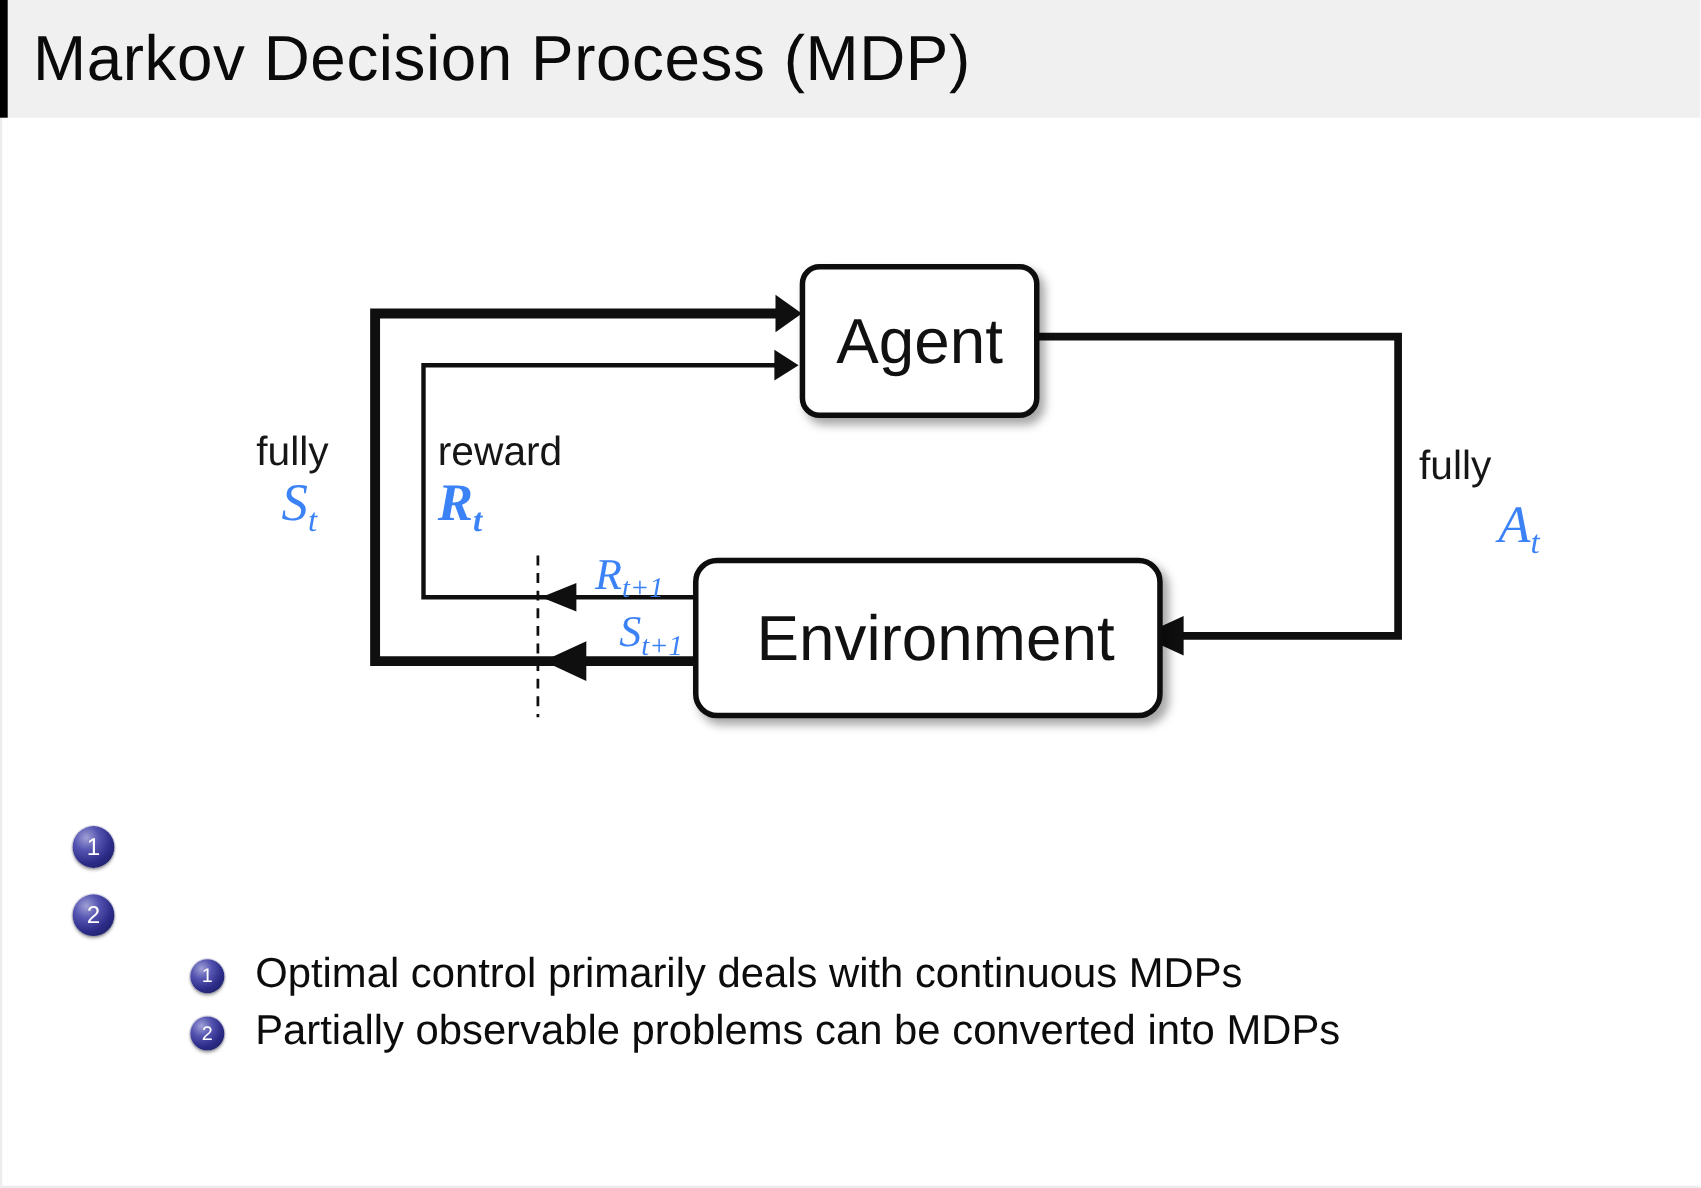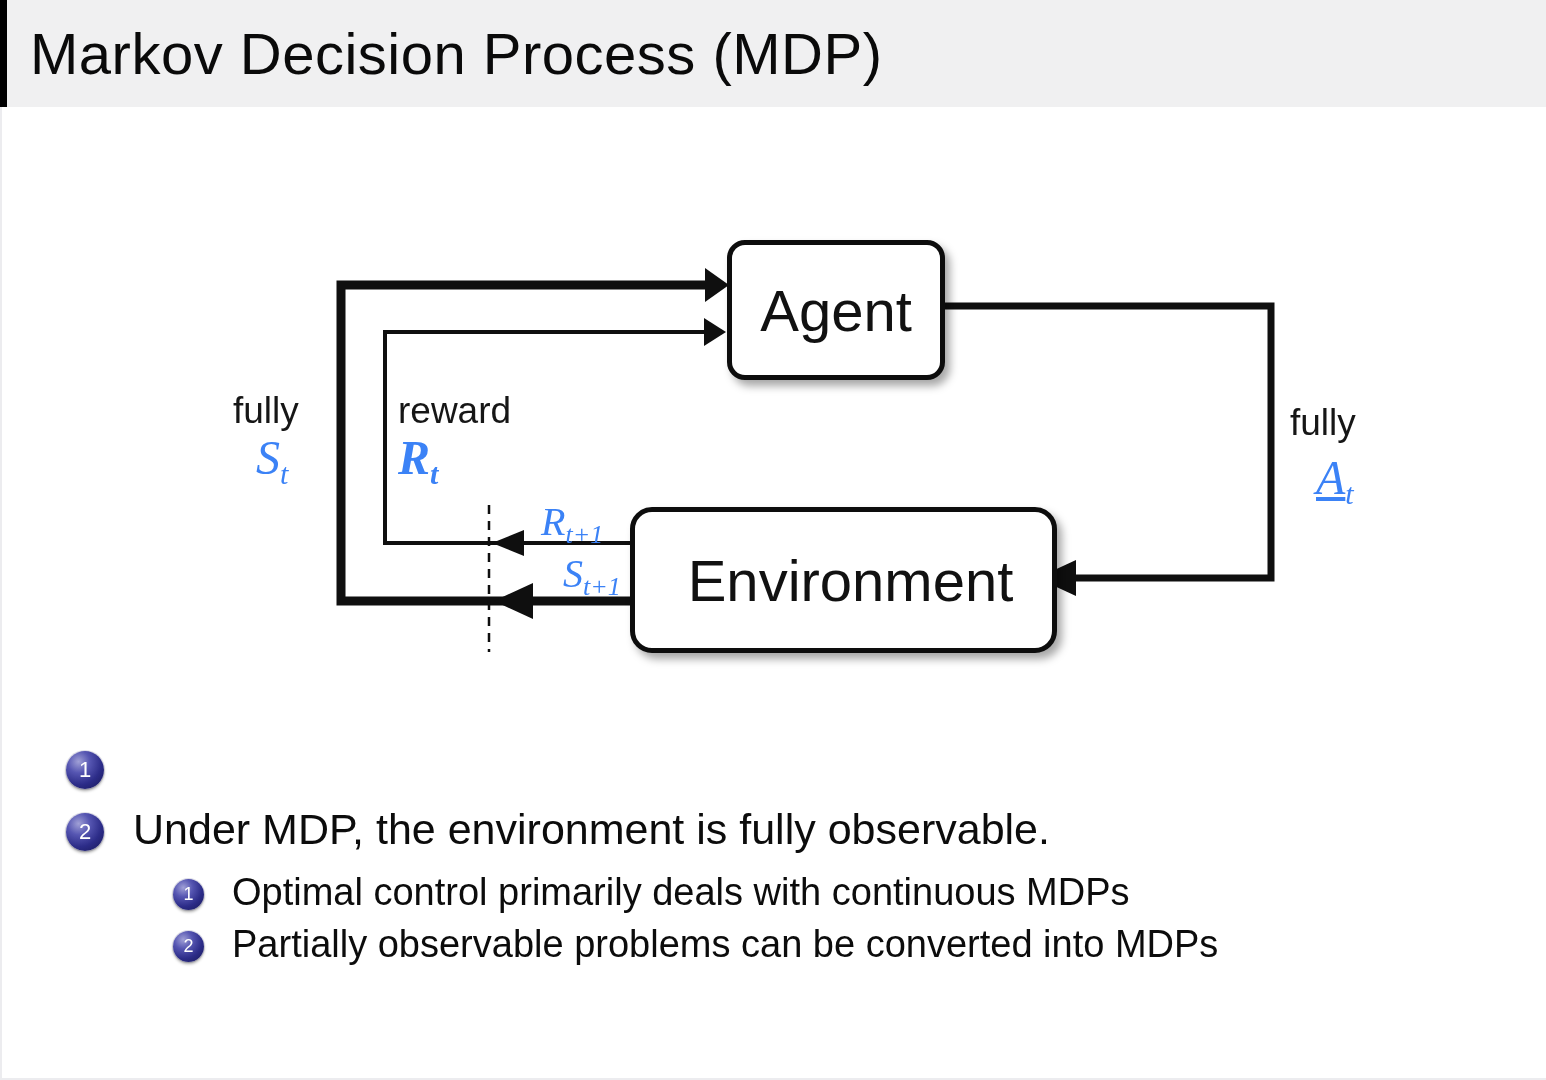--- a/index.html
+++ b/index.html
@@ -102,33 +102,30 @@
   <div class="mvar" style="left:256px; top:430px;"><span>S</span><sub>t</sub></div>
 
   <div class="dlabel" style="left:398px; top:390px;">reward</div>
   <div class="mvar" style="left:398px; top:430px;font-weight:bold;"><span>R</span><sub>t</sub></div>
 
   <div class="mvar small" style="left:541px; top:498px;"><span>R</span><sub>t+1</sub></div>
 
   <div class="mvar small" style="left:563px; top:550px;"><span>S</span><sub>t+1</sub></div>
 
   <div class="dlabel" style="left:1290px; top:402px;">fully</div>
-  <div class="mvar" style="left:1316px; top:450px;text-decoration:underline;"><span>A</span><sub>t</sub></div>
+  <div class="mvar" style="left:1362px; top:450px;"><span>A</span><sub>t</sub></div>
 
   <div class="content">
 
     <div class="item">
       <div class="badge b1">1</div>
     </div>
 
     <div class="item">
       <div class="badge b2">2</div>
-      <div class="item-text">
-        <div>Under MDP, the environment is fully observable.</div>
-      </div>
     </div>
 
     <div class="subitems">
       <div class="subitem">
         <div class="sub-badge">1</div>
         <div class="subitem-text">Optimal control primarily deals with continuous MDPs</div>
       </div>
       <div class="subitem">
         <div class="sub-badge">2</div>
         <div class="subitem-text">Partially observable problems can be converted into MDPs</div>

